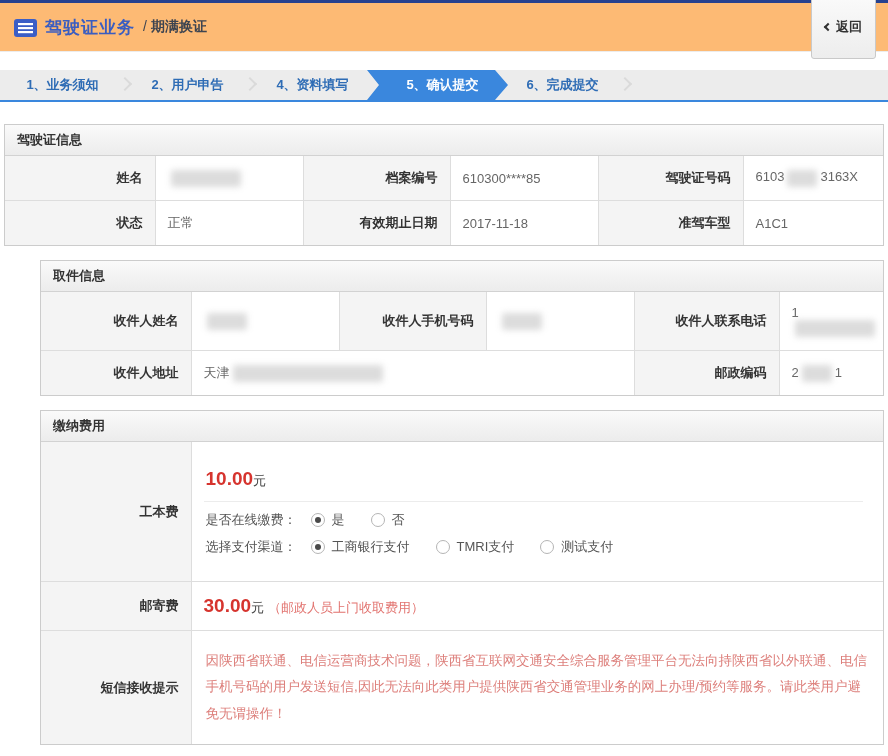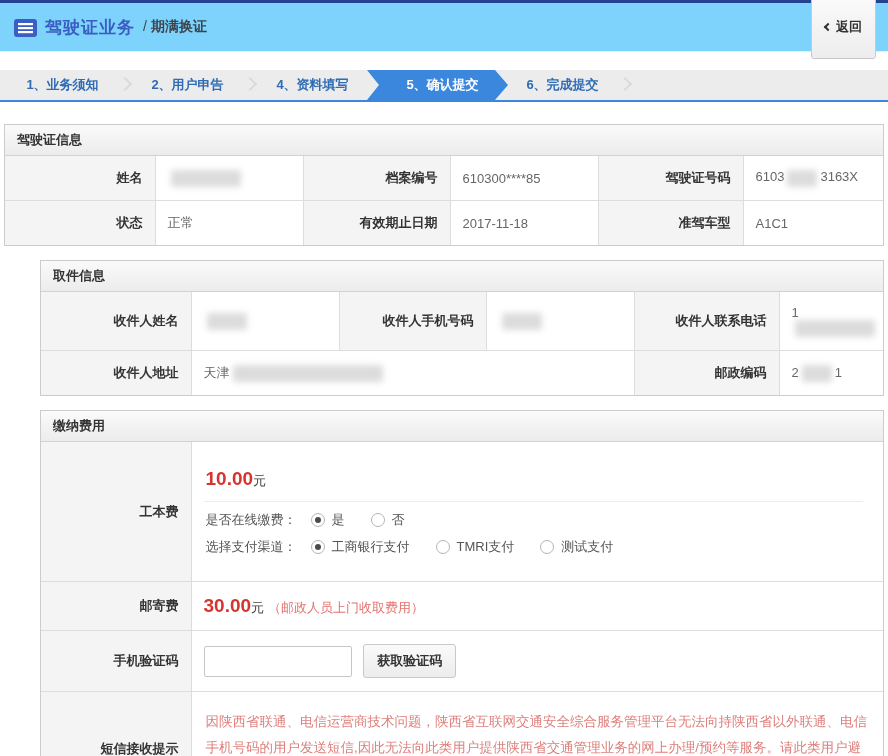--- a/index.html
+++ b/index.html
@@ -3,21 +3,21 @@
 <meta charset="utf-8">
 <style>
   * { box-sizing: border-box; margin: 0; padding: 0; }
   html,body { width: 888px; background:#fff; font-family:"Liberation Sans","DejaVu Sans",sans-serif; color:#333; }
   body { min-height: 756px; position: relative; }
 
   .topbar { height:3px; background:#26418f; }
 
   
   .header { display:flex; align-items:center; justify-content:space-between;
-            height:49px; padding:0 12px 0 14px; border-bottom:1px solid #ececec; background:#7dd3fc; }
+            height:49px; padding:0 12px 0 14px; border-bottom:1px solid #ececec; background:#fdba74; }
   .header-left { display:flex; align-items:center; gap:8px; }
   .title-icon { display:inline-flex; margin-top:2px; }
   .page-title { font-size:17px; font-weight:bold; color:#3a5dc1; letter-spacing:1px; }
   .page-subtitle { font-size:14px; color:#3d4450; font-weight:bold; }
   .page-subtitle .sep { margin-right:4px; font-weight:normal; }
   .back-btn { display:inline-flex; align-items:center; gap:5px; cursor:pointer;
               background:linear-gradient(#fafafa,#ededed); border:1px solid #c9c9c9; border-radius:3px;
               padding:22px 13px; font-size:13px; font-weight:bold; color:#333;
               font-family:inherit; }
   .back-chevron { display:inline-block; width:6px; height:6px;
@@ -208,27 +208,20 @@
         </div>
       </td>
     </tr>
     <tr>
       <td class="lbl">邮寄费</td>
       <td class="val">
         <span class="amount">30.00</span><span class="unit">元</span><span class="mail-note">（邮政人员上门收取费用）</span>
       </td>
     </tr>
     <tr>
-      <td class="lbl">手机验证码</td>
-      <td class="val">
-        <input class="captcha-input" type="text" value="" style="">
-        <button class="captcha-btn">获取验证码</button>
-      </td>
-    </tr>
-    <tr>
       <td class="lbl">短信接收提示</td>
       <td class="val">
         <div class="sms-text">因陕西省联通、电信运营商技术问题，陕西省互联网交通安全综合服务管理平台无法向持陕西省以外联通、电信手机号码的用户发送短信,因此无法向此类用户提供陕西省交通管理业务的网上办理/预约等服务。请此类用户避免无谓操作！</div>
       </td>
     </tr>
   </tbody>
     </table>
 </div>
 
 </body></html>

